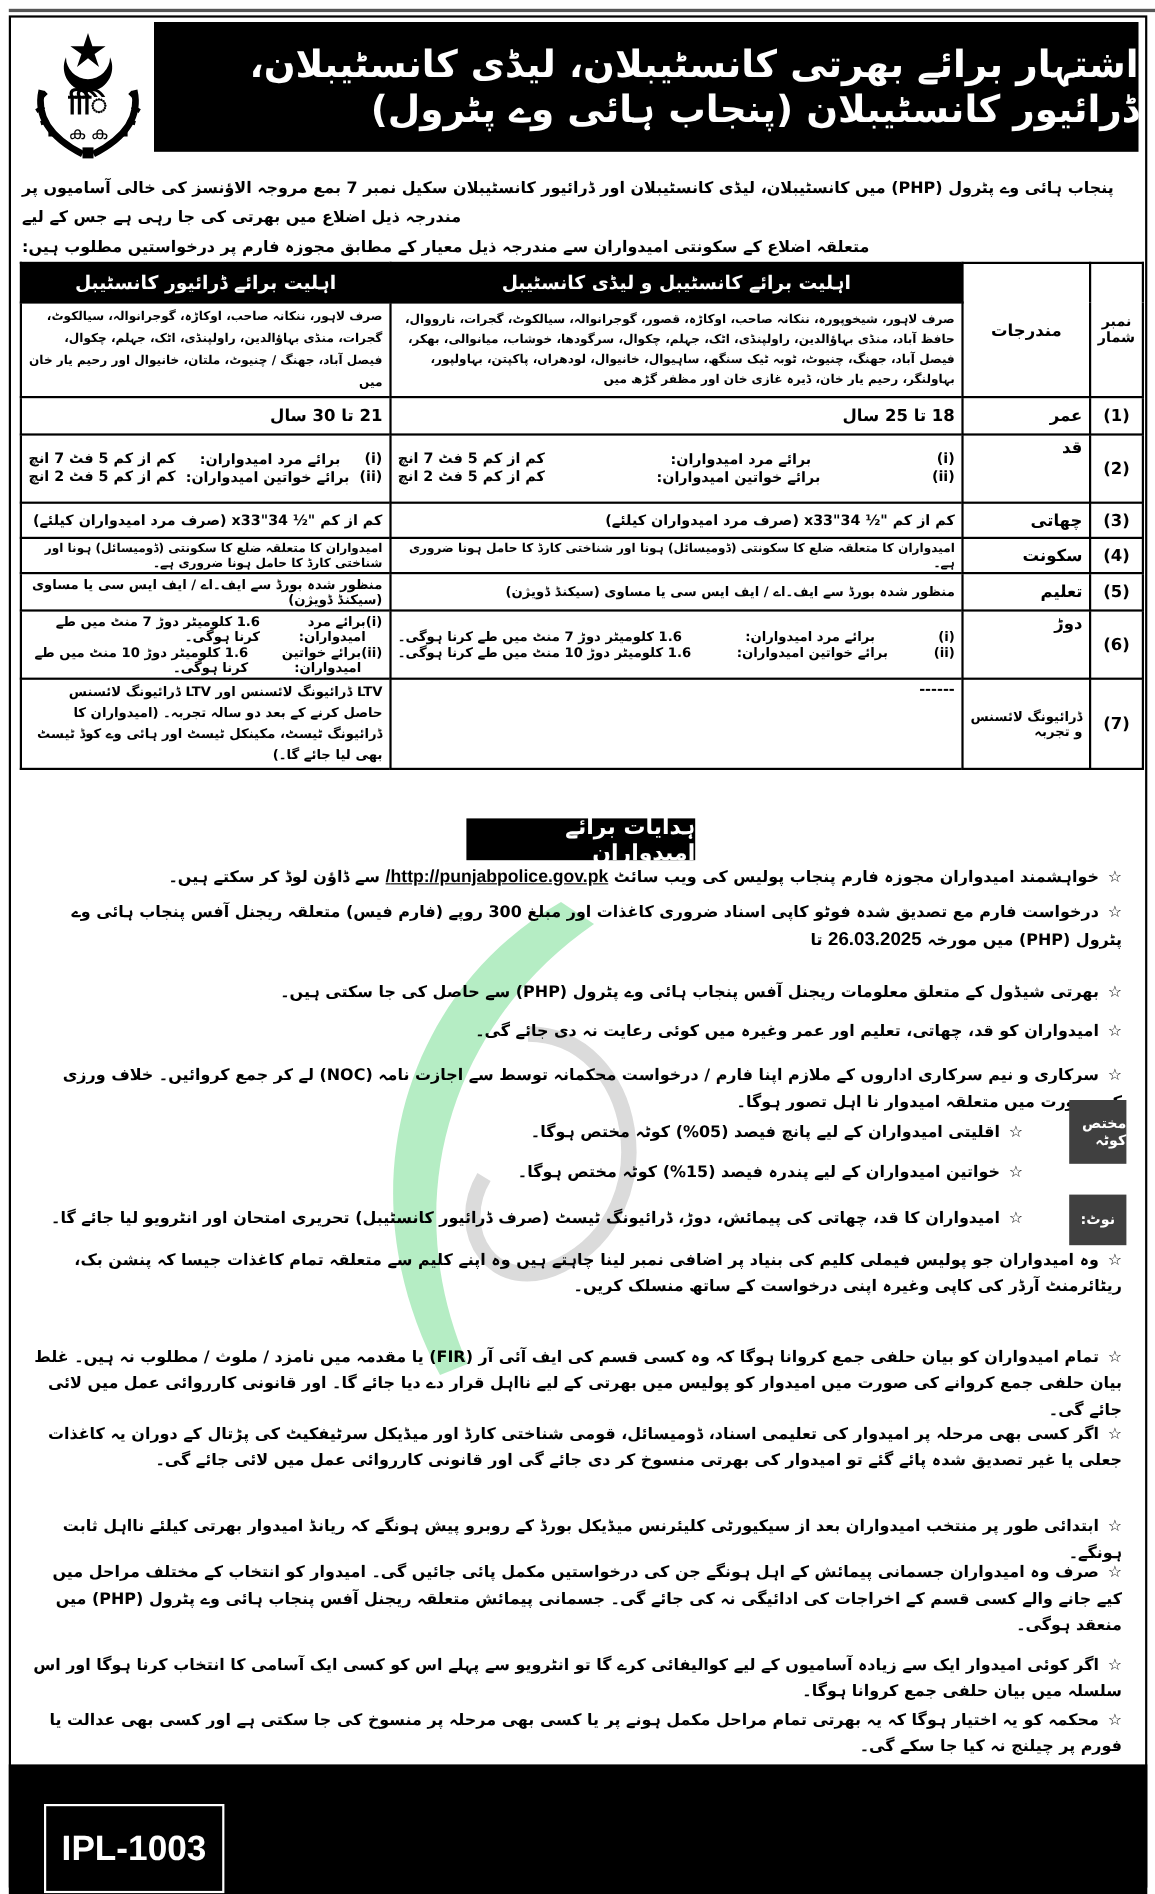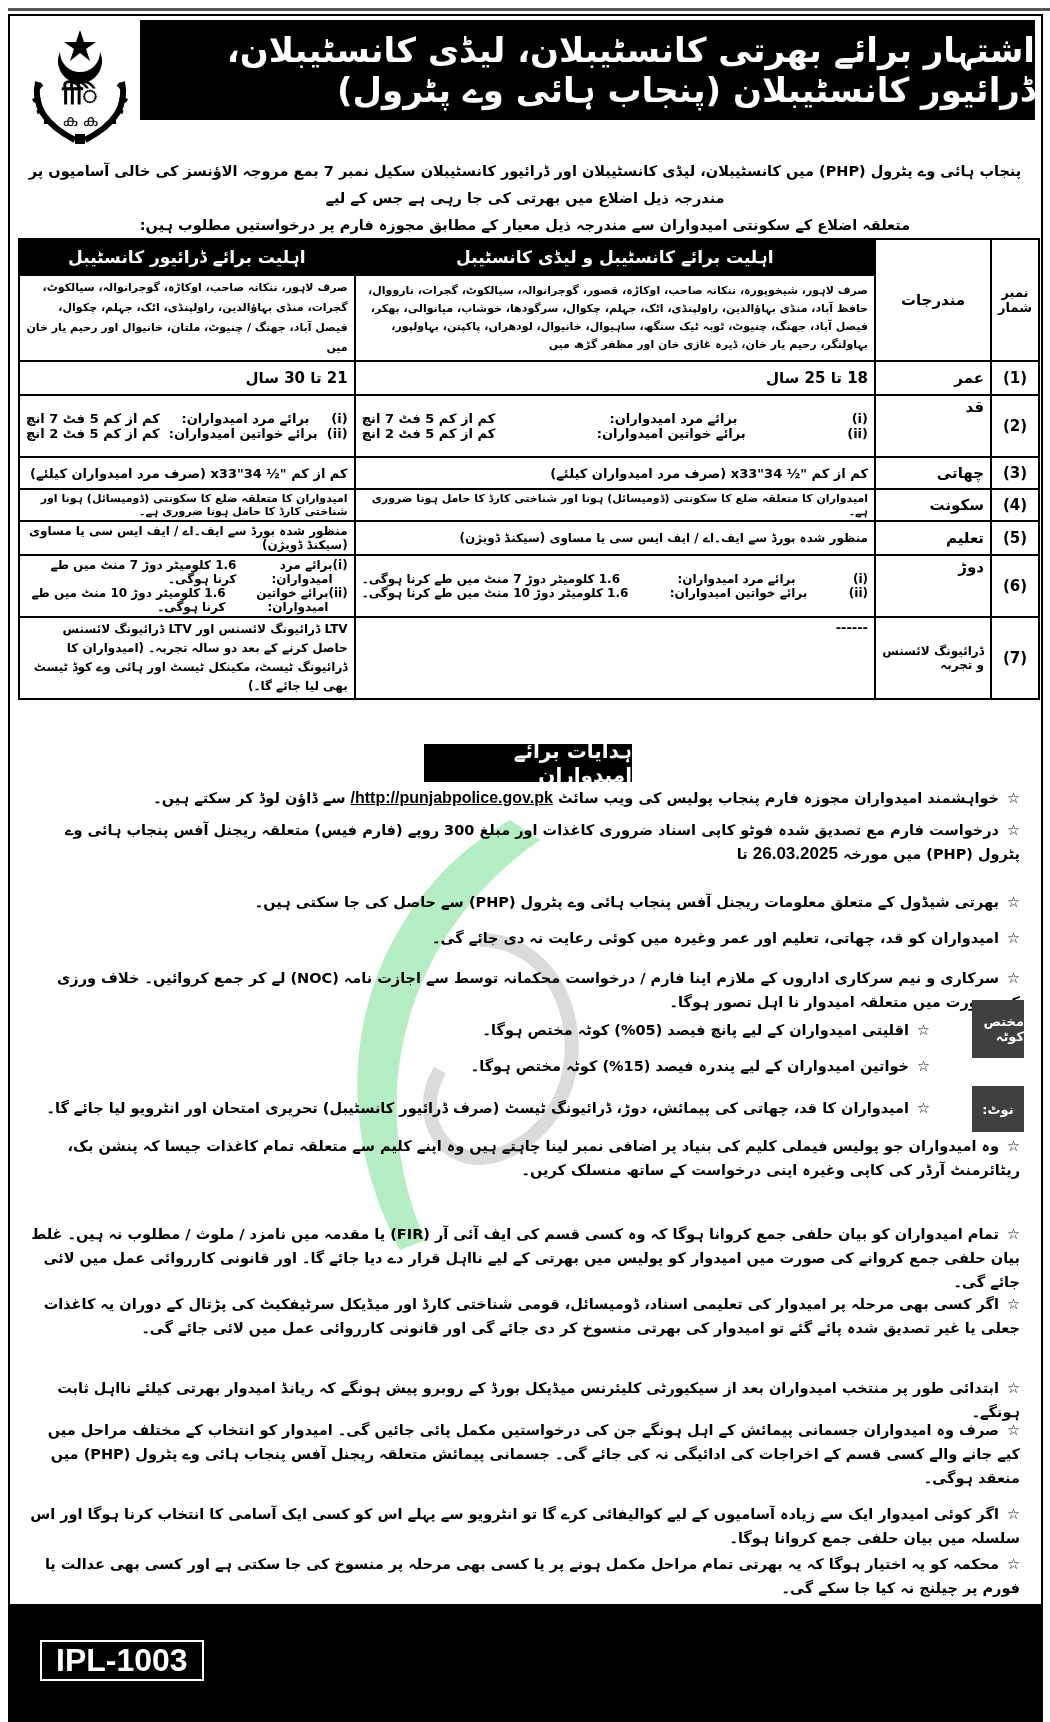--- a/index.html
+++ b/index.html
@@ -1,38 +1,38 @@
 <!DOCTYPE html>
 <html><head>
 <meta charset="utf-8">
 <style>
   html,body{margin:0;padding:0;background:#fff;}
   body{width:1050px;height:1722px;position:relative;overflow:hidden;font-family:"DejaVu Sans",sans-serif;color:#000;}
   .topline{position:absolute;left:8px;right:0;top:8px;height:3px;background:#555;}
   .frame{position:absolute;left:8px;top:14px;width:1035px;height:1702px;border:2px solid #000;box-sizing:border-box;}
   .rtl{direction:rtl;unicode-bidi:embed;}
   .logo{position:absolute;left:20px;top:22px;width:120px;height:128px;}
-  .title-bar{position:absolute;left:140px;top:20px;width:895px;height:100px;background:#000;color:#fff;display:flex;align-items:center;justify-content:center;font-family:"DejaVu Sans",sans-serif;font-weight:bold;font-size:34px;letter-spacing:0;}
-  .intro{position:absolute;left:20px;right:20px;top:158px;font-size:14.5px;font-weight:bold;line-height:27px;text-align:center;}
+  .title-bar{position:absolute;left:140px;top:20px;width:895px;height:118px;background:#000;color:#fff;display:flex;align-items:center;justify-content:center;font-family:"DejaVu Sans",sans-serif;font-weight:bold;font-size:34px;letter-spacing:0;}
+  .intro{position:absolute;left:20px;right:20px;top:158px;font-size:14.5px;font-weight:bold;line-height:27px;text-align:left;}
   table.q{position:absolute;left:18px;top:238px;width:1022px;border-collapse:collapse;font-size:13px;font-weight:bold;direction:rtl;}
   table.q td, table.q th{border:2px solid #000;padding:2px 6px;vertical-align:middle;}
   table.q th.dark{background:#000;color:#fff;font-size:17px;height:30px;}
   table.q td.num{width:34px;text-align:center;font-size:15px;}
   table.q td.lbl{width:102px;text-align:right;font-size:15px;}
   .sub{display:flex;justify-content:space-between;}
   .sub span{display:inline-block;}
   .hd-bar{position:absolute;left:424px;top:744px;width:208px;height:38px;background:#000;color:#fff;font-size:20px;font-weight:bold;display:flex;align-items:center;justify-content:center;}
   .instr{position:absolute;left:30px;width:990px;font-size:14.5px;font-weight:bold;line-height:24px;text-align:right;}
   .star{margin-left:8px;}
   .link{text-decoration:underline;font-family:"Liberation Sans",sans-serif;font-size:16px;}
   .date{font-family:"Liberation Sans",sans-serif;font-size:17px;}
   .tag{position:absolute;background:#404040;color:#fff;font-size:13px;font-weight:bold;display:flex;align-items:center;justify-content:center;}
   .footer-bar{position:absolute;left:8px;top:1604px;width:1035px;height:118px;background:#000;color:#fff;}
   .footer-text{position:absolute;right:40px;top:30px;font-size:30px;font-weight:bold;}
-  .ipl{position:absolute;left:32px;top:36px;border:2px solid #fff;padding:0 14px;font-family:"Liberation Sans",sans-serif;font-weight:bold;font-size:32px;}
+  .ipl{position:absolute;left:32px;top:36px;border:2px solid #fff;padding:20px 14px;font-family:"Liberation Sans",sans-serif;font-weight:bold;font-size:32px;}
   .wm{position:absolute;left:250px;top:820px;width:420px;height:480px;pointer-events:none;opacity:0.35;}
 </style>
 </head>
 <body>
 
 <div class="topline"></div>
 <div class="frame"></div>
 
 <svg class="logo" viewBox="0 0 120 128">
   <path d="M40 30 A22 22 0 1 0 80 30 A18 18 0 1 1 40 30 Z" fill="#000"></path>

